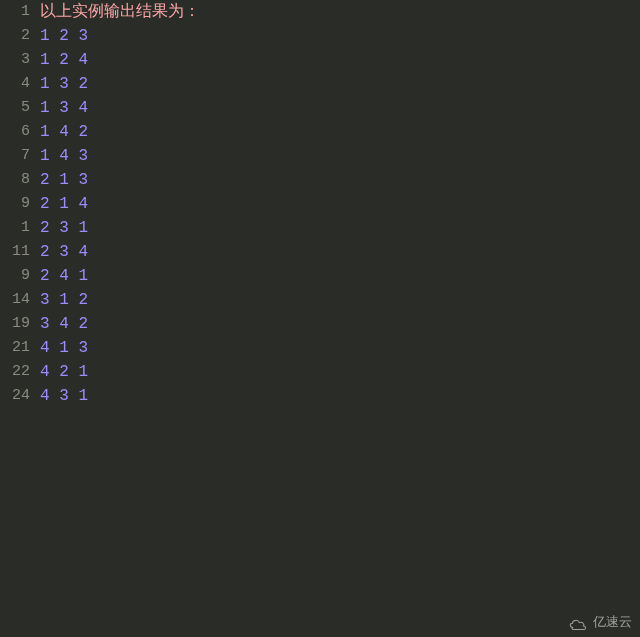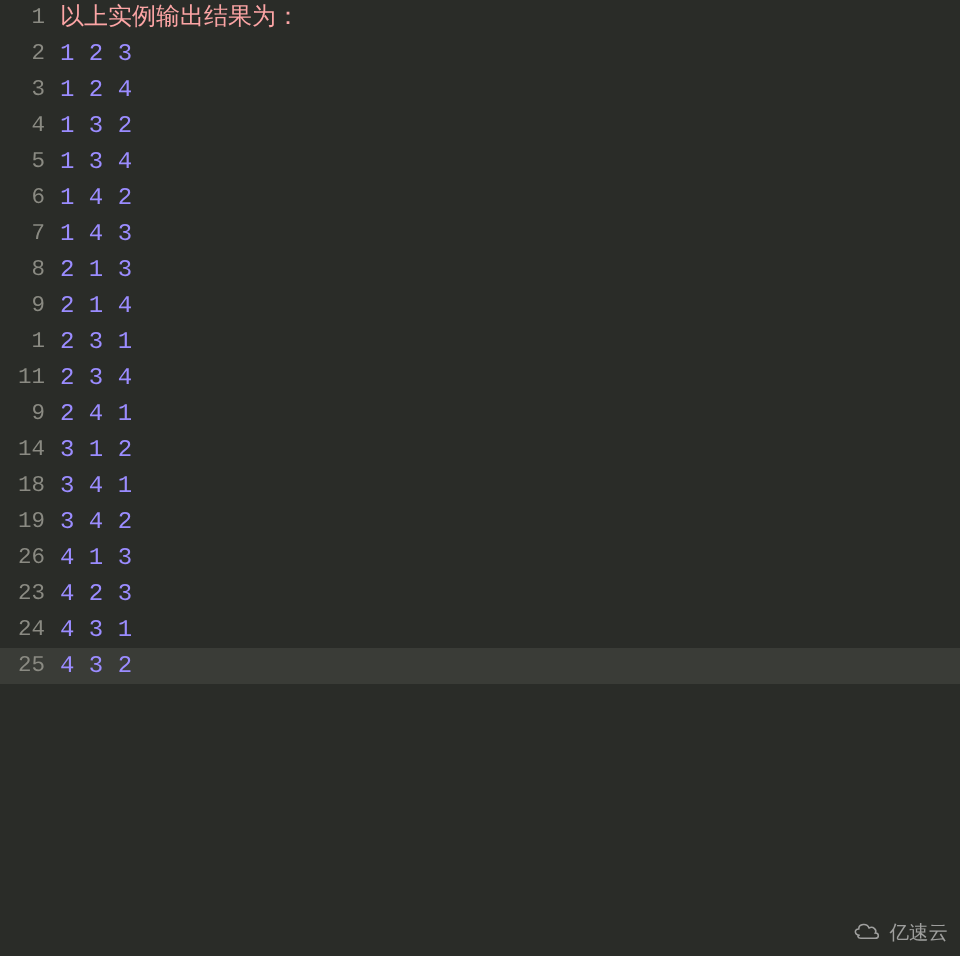--- a/index.html
+++ b/index.html
@@ -45,21 +45,21 @@
     color: #9b8cff;
   }
   .watermark {
     position: absolute;
     right: 8px;
     bottom: 6px;
     color: rgba(255,255,255,0.55);
     font-family: sans-serif;
     font-size: 13px;
     display: flex;
-    align-items: flex-start;
+    align-items: flex-end;
     gap: 4px;
   }
   .watermark svg {
     width: 22px;
     height: 14px;
     stroke: rgba(255,255,255,0.55);
     fill: none;
     stroke-width: 1.5;
   }
 </style>
@@ -113,42 +113,34 @@
     </div>
     <div class="line">
       <div class="gutter">9</div>
       <div class="content"><span class="num">2</span> <span class="num">4</span> <span class="num">1</span></div>
     </div>
     <div class="line">
       <div class="gutter">14</div>
       <div class="content"><span class="num">3</span> <span class="num">1</span> <span class="num">2</span></div>
     </div>
     <div class="line">
-      <div class="gutter">18</div>
-      <div class="content"><span class="num">3</span> <span class="num">4</span> <span class="num">1</span></div>
-    </div>
-    <div class="line">
       <div class="gutter">19</div>
       <div class="content"><span class="num">3</span> <span class="num">4</span> <span class="num">2</span></div>
     </div>
     <div class="line">
-      <div class="gutter">26</div>
+      <div class="gutter">21</div>
       <div class="content"><span class="num">4</span> <span class="num">1</span> <span class="num">3</span></div>
     </div>
     <div class="line">
-      <div class="gutter">23</div>
-      <div class="content"><span class="num">4</span> <span class="num">2</span> <span class="num">3</span></div>
+      <div class="gutter">22</div>
+      <div class="content"><span class="num">4</span> <span class="num">2</span> <span class="num">1</span></div>
     </div>
     <div class="line">
       <div class="gutter">24</div>
       <div class="content"><span class="num">4</span> <span class="num">3</span> <span class="num">1</span></div>
-    </div>
-    <div class="line highlight">
-      <div class="gutter">25</div>
-      <div class="content"><span class="num">4</span> <span class="num">3</span> <span class="num">2</span></div>
     </div>
   </div>
 
 <div class="watermark">
   <svg viewBox="0 0 32 20">
     <path d="M9 15 C4 15 3 9 8 9 C8 4 16 3 18 8 C22 6 26 10 24 13 C28 13 28 18 24 18 L10 18 C7 18 6 15 9 15 Z"></path>
   </svg>
   <span>亿速云</span>
 </div>
 

